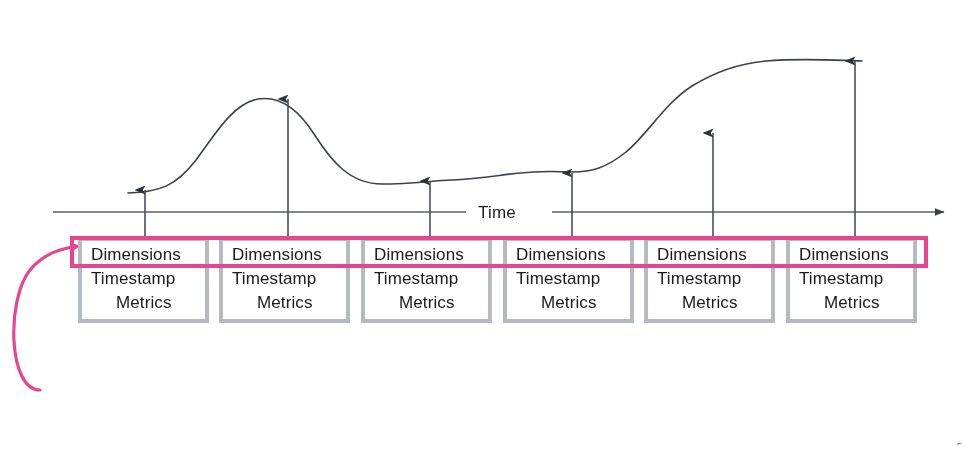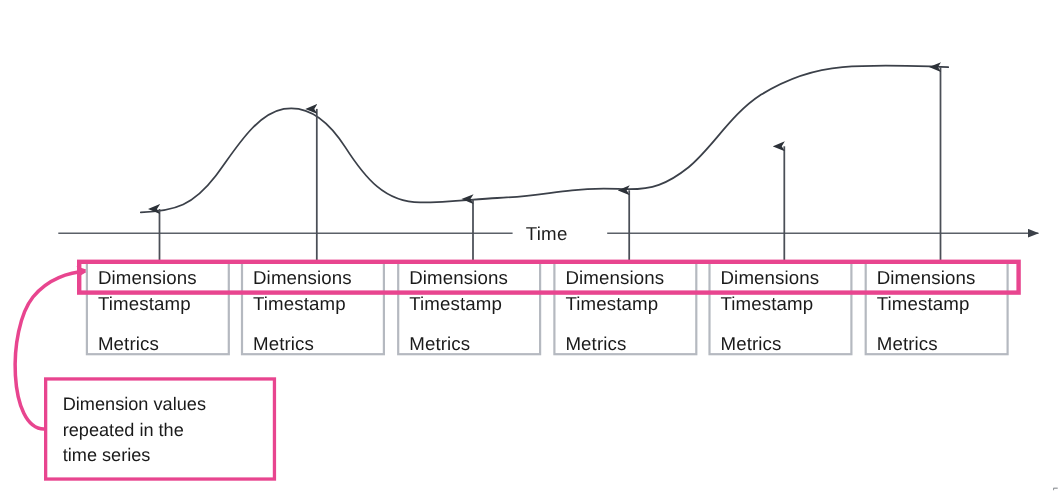--- a/index.html
+++ b/index.html
@@ -27,34 +27,34 @@
   .axis-label {
     position: absolute;
     font-size: 17px;
     color: #1f1f1f;
     letter-spacing: 0.2px;
     white-space: nowrap;
   }
   .record-box {
     position: absolute;
     box-sizing: border-box;
-    border: 2px solid #0f172a;
+    border: 4px solid #0f172a;
     background: #ffffff;
   }
   .record-box .line {
     position: absolute;
     left: 9px;
     font-size: 17px;
     color: #1a1a1a;
     white-space: nowrap;
     letter-spacing: 0.1px;
   }
   .record-box .line.l0 { top: 4px; }
   .record-box .line.l1 { top: 28px; text-align: center; }
-  .record-box .line.l2 { top: 64px; }
+  .record-box .line.l2 { top: 52px; margin-left: 25px; }
   .highlight-rect {
     position: absolute;
     box-sizing: border-box;
     border: 4px solid #e8458f;
     background: transparent;
     pointer-events: none;
   }
   .callout-box {
     position: absolute;
     box-sizing: border-box;
@@ -146,20 +146,15 @@
       </div>
       <div class="record-box" style="left: 786px; top: 237px; width: 131px; height: 86px; border-color: rgb(181, 185, 192);">
         <div class="line l0">Dimensions</div>
         <div class="line l1">Timestamp</div>
         <div class="line l2">Metrics</div>
       </div>
     </div>
 
   <div class="highlight-rect" id="highlight-rect" style="left: 70px; top: 236px; width: 858px; height: 32px; border-color: rgb(232, 69, 143);"></div>
 
-  <div class="callout-box" id="callout-box" style="left: 40px; top: 343px; width: 211px; height: 94px; border-color: rgb(232, 69, 143);">
-    <div class="ctext">Dimension values
-repeated in the
-time series</div>
-  </div>
 
   <div class="corner-mark">⌐</div>
 </div>
 
 </body></html>

